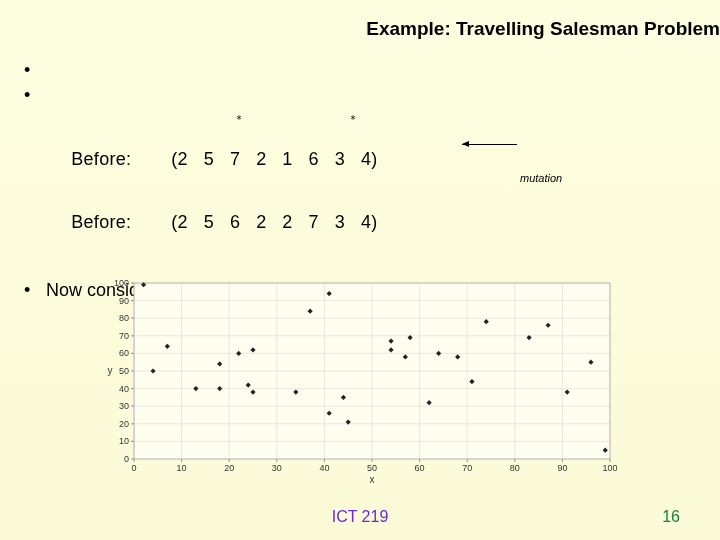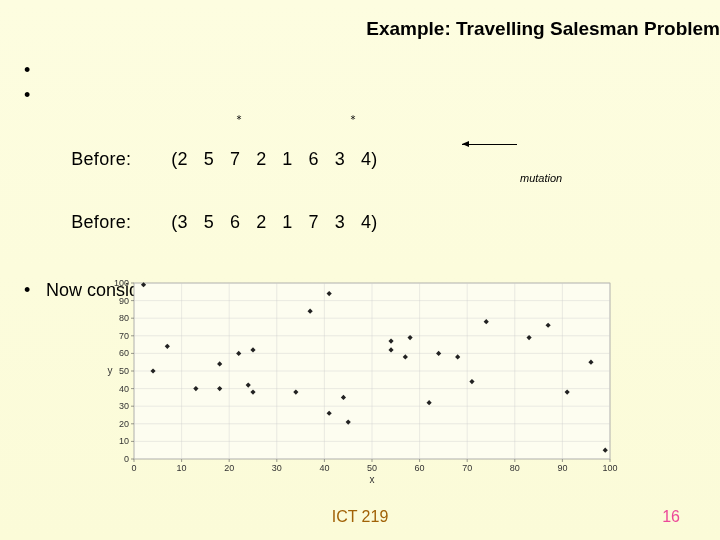--- a/index.html
+++ b/index.html
@@ -79,28 +79,28 @@
     height: 210px;
   }
   svg { display:block; }
   .footer-course {
     position: absolute;
     bottom: 14px;
     left: 0;
     width: 100%;
     text-align: center;
     font-size: 16px;
-    color: #a16207;
+    color: #6d28d9;
   }
   .footer-page {
     position: absolute;
     bottom: 14px;
     right: 40px;
     font-size: 16px;
-    color: #ec4899;
+    color: #15803d;
   }
   .tick-text { font-size: 9px; fill:#333; font-family: Arial; }
   .axis-label { font-size: 10px; fill:#333; font-family: Arial; }
 </style>
 </head>
 <body>
 
 <div class="title">Example: Travelling Salesman Problem</div>
 
 <div class="bullet-line">
@@ -111,21 +111,21 @@
   <span class="bullet-dot">•</span>
 </div>
 
 <div class="example-block">
   <span class="stars star1">*</span>
   <span class="stars star2">*</span>
   <div class="row">
     <span class="row-label">Before:</span><span>(2   5   7   2   1   6   3   4)</span>
   </div>
   <div class="row">
-    <span class="row-label">Before:</span><span>(3   5   6   2   1   7   3   4)</span>
+    <span class="row-label">Before:</span><span>(2   5   6   2   2   7   3   4)</span>
   </div>
   <div class="arrow"></div>
   <div class="mutation-label">mutation</div>
 </div>
 
 <div class="bullet-line" style="margin-top:26px;">
   <span class="bullet-dot">•</span>
   <span>Now consider 30 unnamed cities on a grid, each with (x, y) coordinates</span>
 </div>
 

